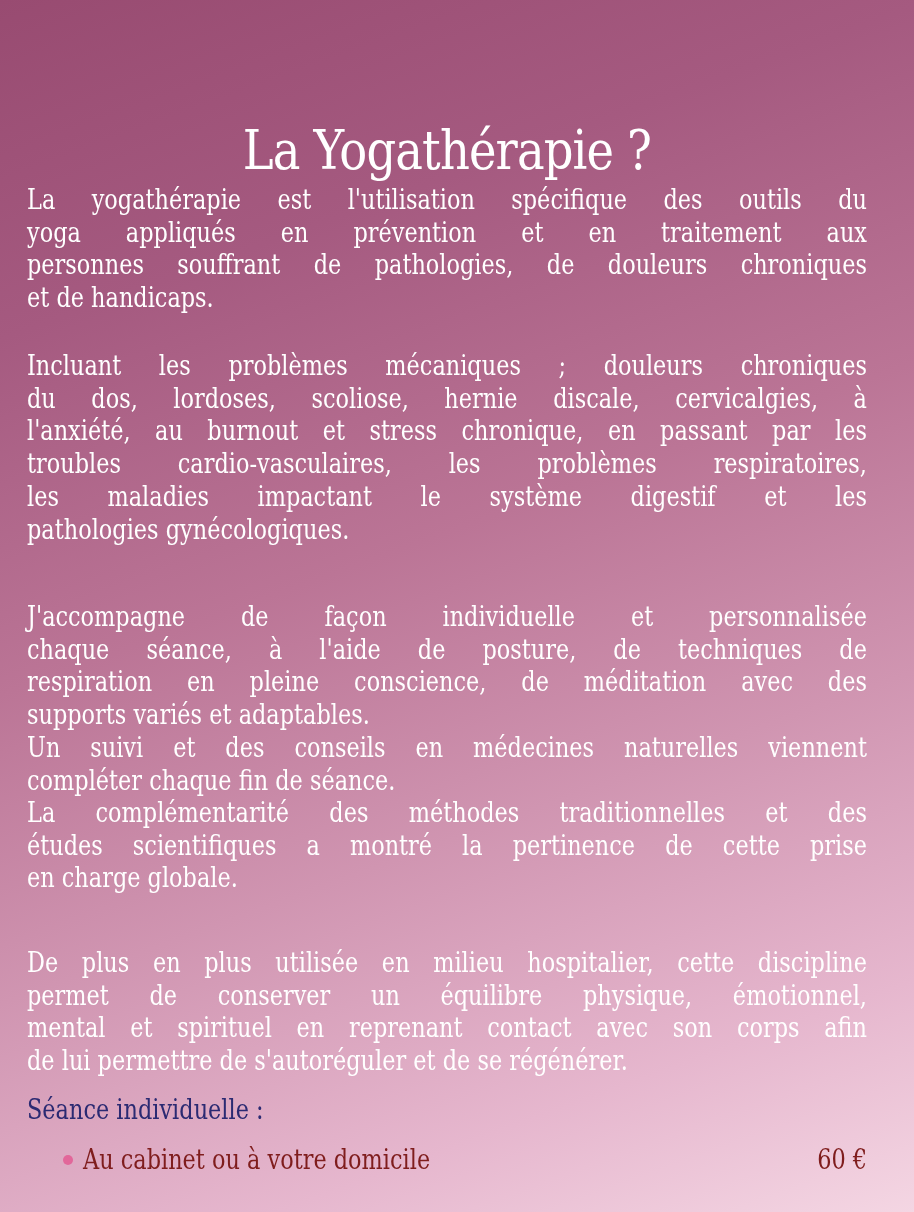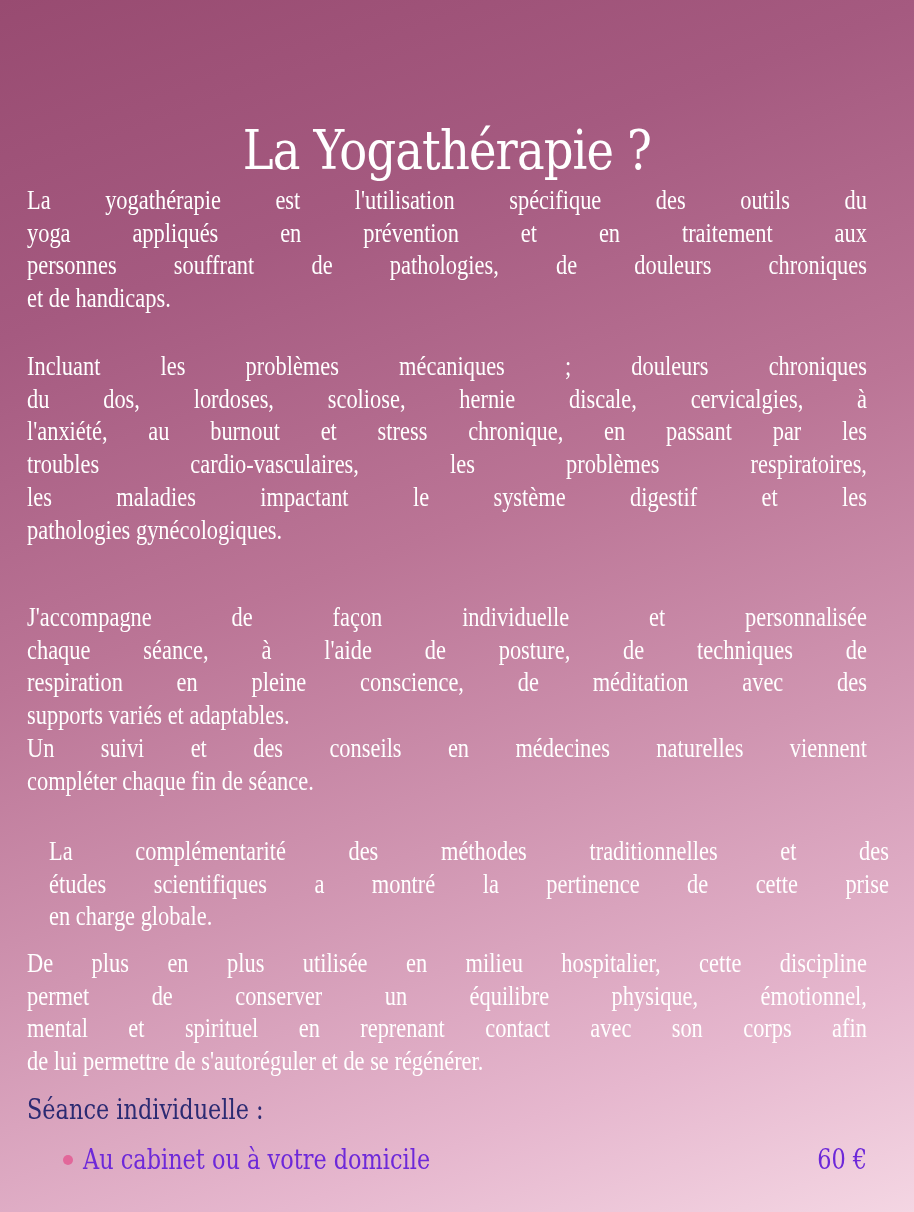--- a/index.html
+++ b/index.html
@@ -33,21 +33,20 @@
     }
     .para {
       position: absolute;
       left: 0;
       width: 840px;
       color: #ffffff;
       font-size: 27px;
       line-height: 32.7px;
       text-align: justify;
       margin: 0;
-      font-family: Liberation Serif, serif;
     }
     .para .ln {
       display: block;
       white-space: nowrap;
       text-align-last: justify;
       transform: scaleX(0.83);
       transform-origin: left;
       width: 1012px;
     }
     .para .ln.last { text-align-last: left; }
@@ -61,21 +60,21 @@
       transform-origin: left;
       white-space: nowrap;
       line-height: 32px;
     }
     .price-row {
       position: absolute;
       left: 36px;
       top: 1143px;
       width: 804px;
       height: 34px;
-      color: #6d28d9;
+      color: #7f1d1d;
       font-size: 27px;
       line-height: 34px;
     }
     .price-row .bullet {
       position: absolute;
       left: 0;
       top: 12px;
       width: 10px;
       height: 10px;
       border-radius: 50%;
@@ -120,21 +119,21 @@
 
   <p class="para" style="top:601px;">
     <span class="ln">J'accompagne de façon individuelle et personnalisée</span>
     <span class="ln">chaque séance, à l'aide de posture, de techniques de</span>
     <span class="ln">respiration en pleine conscience, de méditation avec des</span>
     <span class="ln last">supports variés et adaptables.</span>
     <span class="ln">Un suivi et des conseils en médecines naturelles viennent</span>
     <span class="ln last">compléter chaque fin de séance.</span>
   </p>
 
-  <p class="para" style="top:835px;margin-left:22px;">
+  <p class="para" style="top:797px;">
     <span class="ln">La complémentarité des méthodes traditionnelles et des</span>
     <span class="ln">études scientifiques a montré la pertinence de cette prise</span>
     <span class="ln last">en charge globale.</span>
   </p>
 
   <p class="para" style="top:947px;">
     <span class="ln">De plus en plus utilisée en milieu hospitalier, cette discipline</span>
     <span class="ln">permet de conserver un équilibre physique, émotionnel,</span>
     <span class="ln">mental et spirituel en reprenant contact avec son corps afin</span>
     <span class="ln last">de lui permettre de s'autoréguler et de se régénérer.</span>

